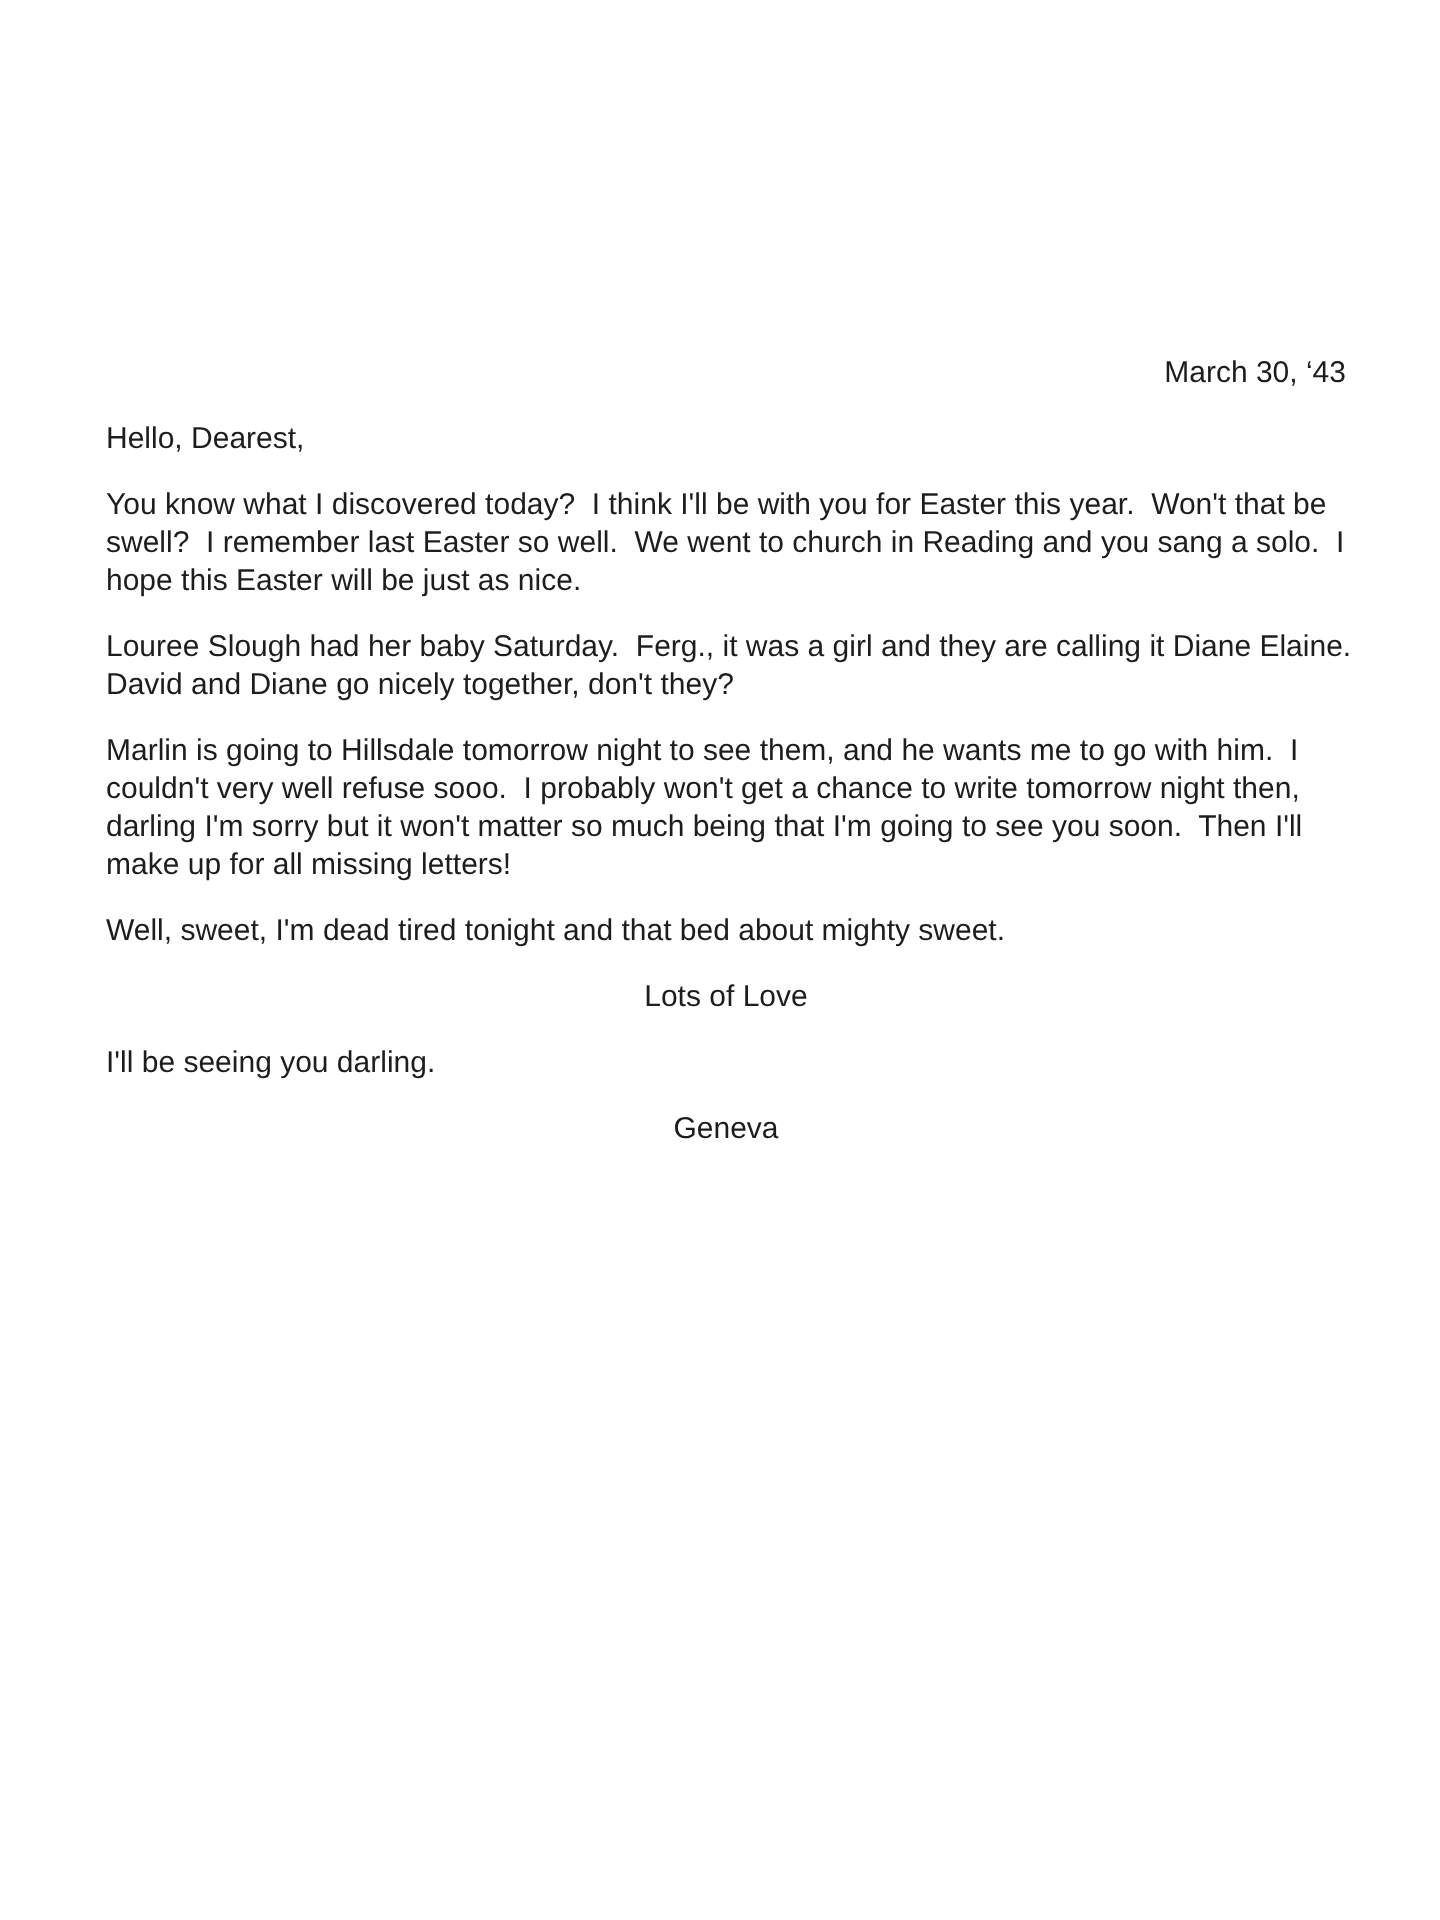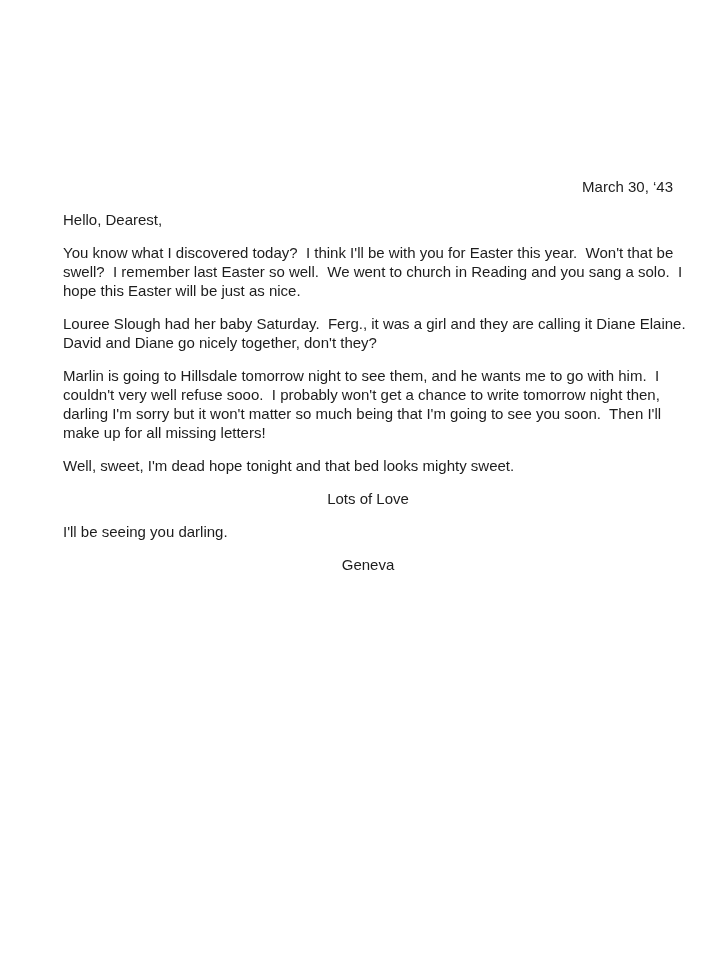--- a/index.html
+++ b/index.html
@@ -19,21 +19,21 @@
       position: absolute;
       left: 47px;
       top: 177px;
       width: 626px;
       color: #1d1d1d;
       font-size: 15px;
       line-height: 19px;
       letter-spacing: 0;
     }
     .block {
-      margin: 0 0 14px 16px;
+      margin: 0 0 14px 6px;
       white-space: pre;
     }
     .date {
       text-align: right;
     }
     .center {
       text-align: center;
     }
   </style>
 </head>
@@ -45,18 +45,18 @@
     <div class="block">Hello, Dearest,</div>
     <div class="block">You know what I discovered today?  I think I'll be with you for Easter this year.  Won't that be
 swell?  I remember last Easter so well.  We went to church in Reading and you sang a solo.  I
 hope this Easter will be just as nice.</div>
     <div class="block">Louree Slough had her baby Saturday.  Ferg., it was a girl and they are calling it Diane Elaine.
 David and Diane go nicely together, don't they?</div>
     <div class="block">Marlin is going to Hillsdale tomorrow night to see them, and he wants me to go with him.  I
 couldn't very well refuse sooo.  I probably won't get a chance to write tomorrow night then,
 darling I'm sorry but it won't matter so much being that I'm going to see you soon.  Then I'll
 make up for all missing letters!</div>
-    <div class="block">Well, sweet, I'm dead hope tonight and that bed looks mighty sweet.</div>
+    <div class="block">Well, sweet, I'm dead tired tonight and that bed about mighty sweet.</div>
     <div class="block center">Lots of Love</div>
     <div class="block">I'll be seeing you darling.</div>
     <div class="block center">Geneva</div>
   </div>
 </div>
 
 </body></html>

